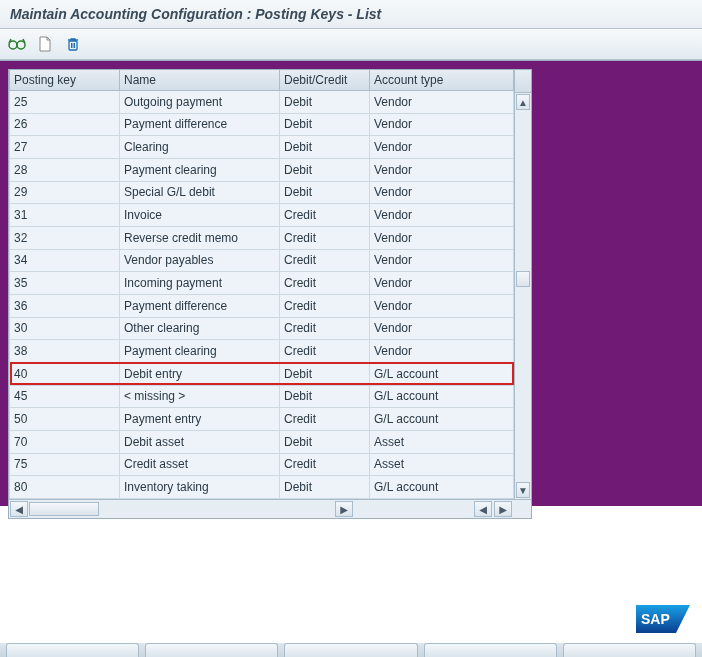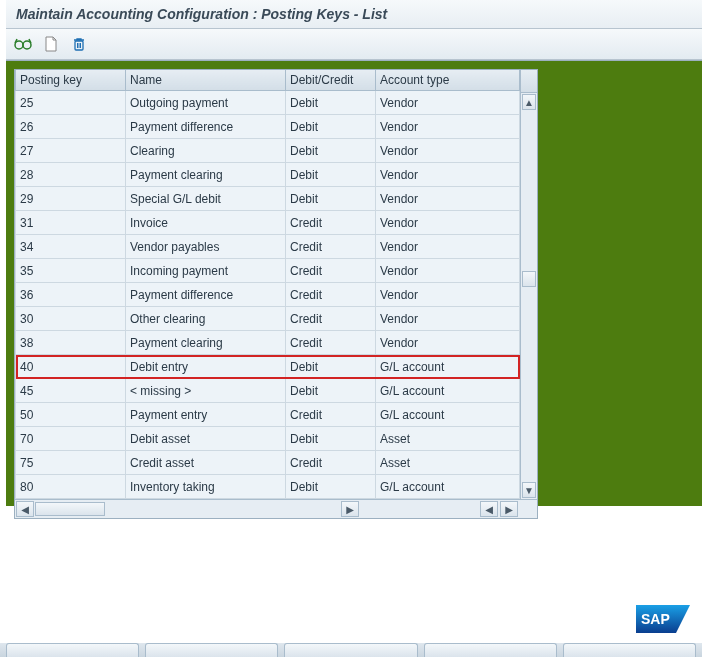--- a/index.html
+++ b/index.html
@@ -8,21 +8,20 @@
     font-family: Arial, Helvetica, sans-serif;
     font-size: 12px;
     background: #ffffff;
     color: #333;
   }
   .app {
     width: 702px;
     height: 657px;
     position: relative;
     box-sizing: border-box;
-    padding-left: 6px;
   }
   .title-bar {
     background: linear-gradient(#f6f9fb, #e8eef3);
     border-bottom: 1px solid #b7c4cf;
     padding: 6px 10px;
     font-weight: bold;
     font-size: 14px;
     font-style: italic;
     color: #3a4a58;
   }
@@ -38,21 +37,21 @@
   .tool-btn {
     width: 18px;
     height: 18px;
     display: flex;
     align-items: center;
     justify-content: center;
     cursor: pointer;
   }
   .content {
     padding: 8px;
-    background: #4d7c0f;
+    background: #701a75;
     height: 445px;
     box-sizing: border-box;
   }
   .table-wrap {
     width: 524px;
     border: 1px solid #9cb0c0;
     background: #fff;
     box-sizing: border-box;
     position: relative;
   }
@@ -293,20 +292,26 @@
                 <td>Debit</td>
                 <td>Vendor</td>
               </tr>
               <tr>
                 <td>31</td>
                 <td>Invoice</td>
                 <td>Credit</td>
                 <td>Vendor</td>
               </tr>
               <tr>
+                <td>32</td>
+                <td>Reverse credit memo</td>
+                <td>Credit</td>
+                <td>Vendor</td>
+              </tr>
+              <tr>
                 <td>34</td>
                 <td>Vendor payables</td>
                 <td>Credit</td>
                 <td>Vendor</td>
               </tr>
               <tr>
                 <td>35</td>
                 <td>Incoming payment</td>
                 <td>Credit</td>
                 <td>Vendor</td>

